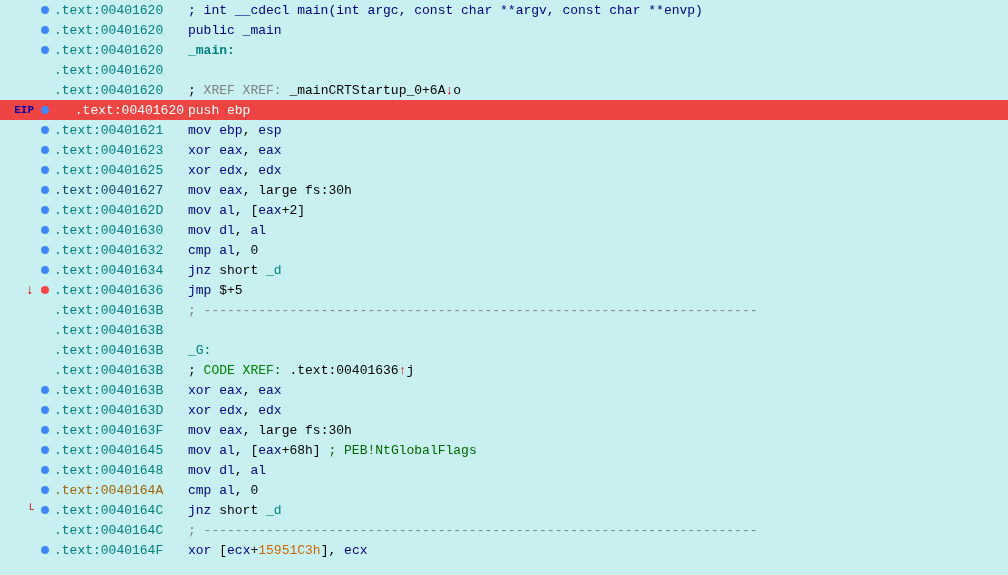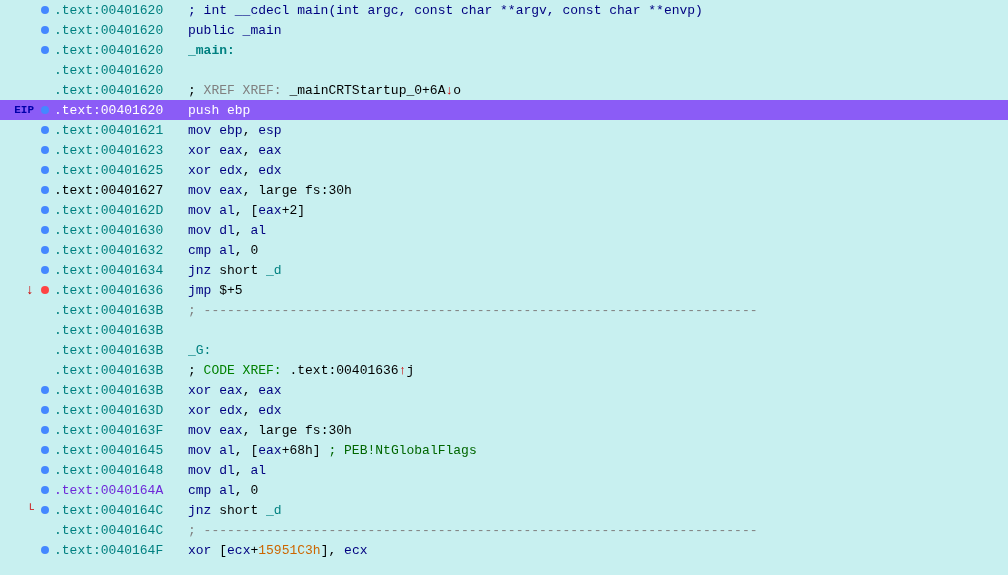--- a/index.html
+++ b/index.html
@@ -20,22 +20,23 @@
     }
     .line {
       display: flex;
       align-items: center;
       height: 20px;
       padding-left: 0;
       white-space: nowrap;
       position: relative;
     }
     .line.highlighted {
-      background: #8b5cf6;
+      background: #ef4444;
       color: #ffffff;
+      text-align: right;
     }
   </style>
 </head>
 <body>
 
 <div class="disasm-container">
   <div id="lines-container">
       <div class="line">
         <div style="width: 38px; min-width: 38px; display: flex; align-items: center; justify-content: flex-end; padding-right: 4px; font-size: 11px; position: relative; height: 20px;"></div>
         <span style="width: 8px; height: 8px; border-radius: 50%; background: rgb(68, 136, 255); display: inline-block; margin: 0px 3px; flex-shrink: 0;"></span>
@@ -106,21 +107,21 @@
         <span style="width: 8px; height: 8px; border-radius: 50%; background: rgb(68, 136, 255); display: inline-block; margin: 0px 3px; flex-shrink: 0;"></span>
         <div style="flex: 1 1 0%; display: flex; align-items: flex-end; padding-left: 2px; overflow: hidden;">
           <span style="color: rgb(0, 128, 128); margin-right: 4px; min-width: 130px;">.text:00401625</span>
           <span><span style="color:#000080"> xor</span>     <span style="color:#000000"><span style="color:#000080">edx</span>, <span style="color:#000080">edx</span></span></span>
         </div>
       </div>
       <div class="line">
         <div style="width: 38px; min-width: 38px; display: flex; align-items: center; justify-content: flex-end; padding-right: 4px; font-size: 11px; position: relative; height: 20px;"></div>
         <span style="width: 8px; height: 8px; border-radius: 50%; background: rgb(68, 136, 255); display: inline-block; margin: 0px 3px; flex-shrink: 0;"></span>
         <div style="flex: 1 1 0%; display: flex; align-items: center; padding-left: 2px; overflow: hidden;">
-          <span style="color: #000000; margin-right: 4px; min-width: 130px;">.text:00401627</span>
+          <span style="color: #0c4a6e; margin-right: 4px; min-width: 130px;">.text:00401627</span>
           <span><span style="color:#000080"> mov</span>     <span style="color:#000000"><span style="color:#000080">eax</span>, large fs:<span style="color:#000000">30h</span></span></span>
         </div>
       </div>
       <div class="line">
         <div style="width: 38px; min-width: 38px; display: flex; align-items: center; justify-content: flex-end; padding-right: 4px; font-size: 11px; position: relative; height: 20px;"></div>
         <span style="width: 8px; height: 8px; border-radius: 50%; background: rgb(68, 136, 255); display: inline-block; margin: 0px 3px; flex-shrink: 0;"></span>
         <div style="flex: 1 1 0%; display: flex; align-items: flex-end; padding-left: 2px; overflow: hidden;">
           <span style="color: rgb(0, 128, 128); margin-right: 4px; min-width: 130px;">.text:0040162D</span>
           <span><span style="color:#000080"> mov</span>     <span style="color:#000000"><span style="color:#000080">al</span>, [<span style="color:#000080">eax</span>+2]</span></span>
         </div>
@@ -228,21 +229,21 @@
         <span style="width: 8px; height: 8px; border-radius: 50%; background: rgb(68, 136, 255); display: inline-block; margin: 0px 3px; flex-shrink: 0;"></span>
         <div style="flex: 1 1 0%; display: flex; align-items: center; padding-left: 2px; overflow: hidden;">
           <span style="color: rgb(0, 128, 128); margin-right: 4px; min-width: 130px;">.text:00401648</span>
           <span><span style="color:#000080"> mov</span>     <span style="color:#000000"><span style="color:#000080">dl</span>, <span style="color:#000080">al</span></span></span>
         </div>
       </div>
       <div class="line">
         <div style="width: 38px; min-width: 38px; display: flex; align-items: center; justify-content: flex-end; padding-right: 4px; font-size: 11px; position: relative; height: 20px;"></div>
         <span style="width: 8px; height: 8px; border-radius: 50%; background: rgb(68, 136, 255); display: inline-block; margin: 0px 3px; flex-shrink: 0;"></span>
         <div style="flex: 1 1 0%; display: flex; align-items: center; padding-left: 2px; overflow: hidden;">
-          <span style="color: #6d28d9; margin-right: 4px; min-width: 130px;">.text:0040164A</span>
+          <span style="color: #a16207; margin-right: 4px; min-width: 130px;">.text:0040164A</span>
           <span><span style="color:#000080"> cmp</span>     <span style="color:#000000"><span style="color:#000080">al</span>, 0</span></span>
         </div>
       </div>
       <div class="line">
         <div style="width: 38px; min-width: 38px; display: flex; align-items: center; justify-content: flex-end; padding-right: 4px; font-size: 11px; position: relative; height: 20px;">
           <span style="color:#cc0000;font-size:12px;">└</span>
         </div>
         <span style="width: 8px; height: 8px; border-radius: 50%; background: rgb(68, 136, 255); display: inline-block; margin: 0px 3px; flex-shrink: 0;"></span>
         <div style="flex: 1 1 0%; display: flex; align-items: center; padding-left: 2px; overflow: hidden;">
           <span style="color: rgb(0, 128, 128); margin-right: 4px; min-width: 130px;">.text:0040164C</span>

